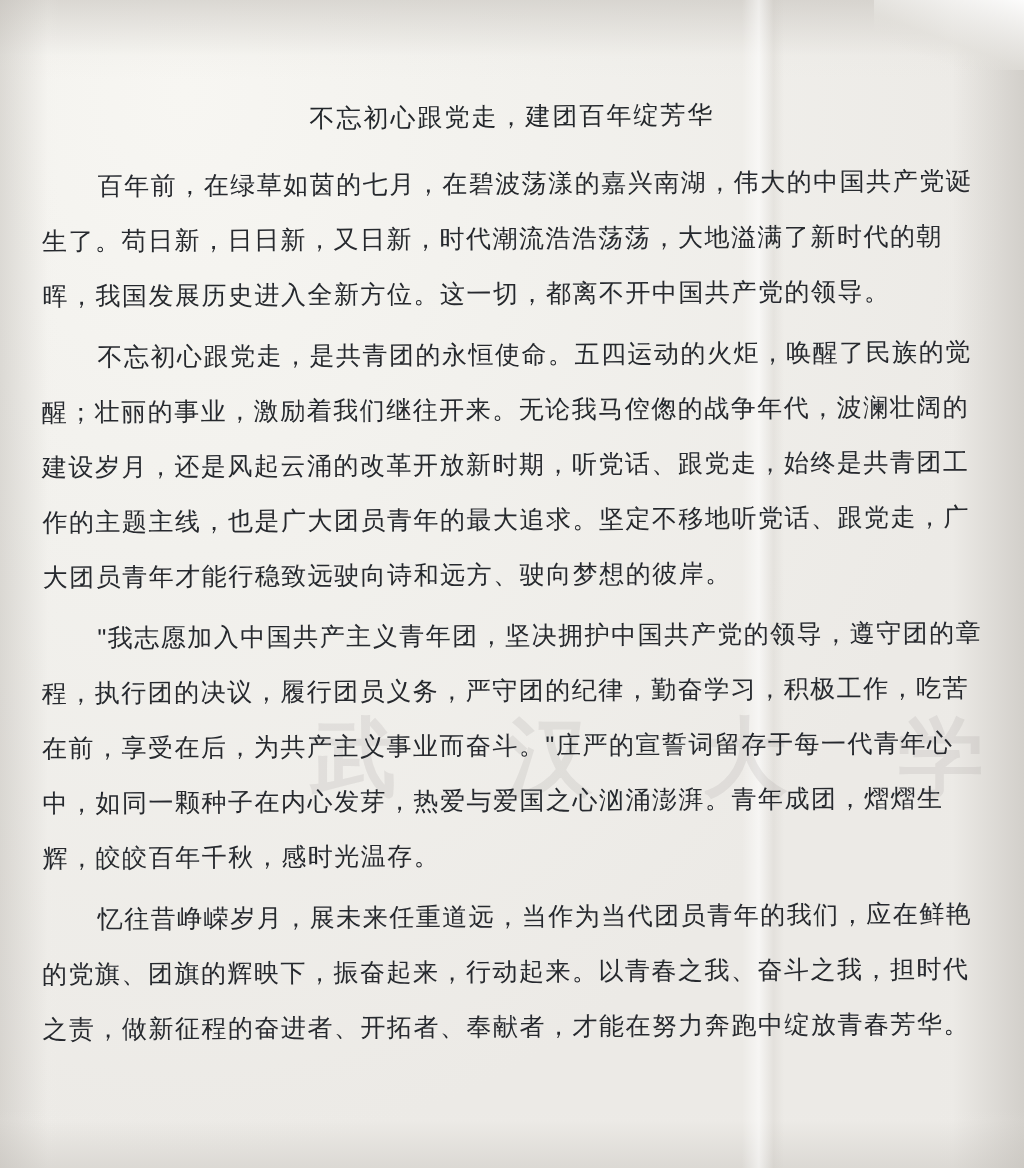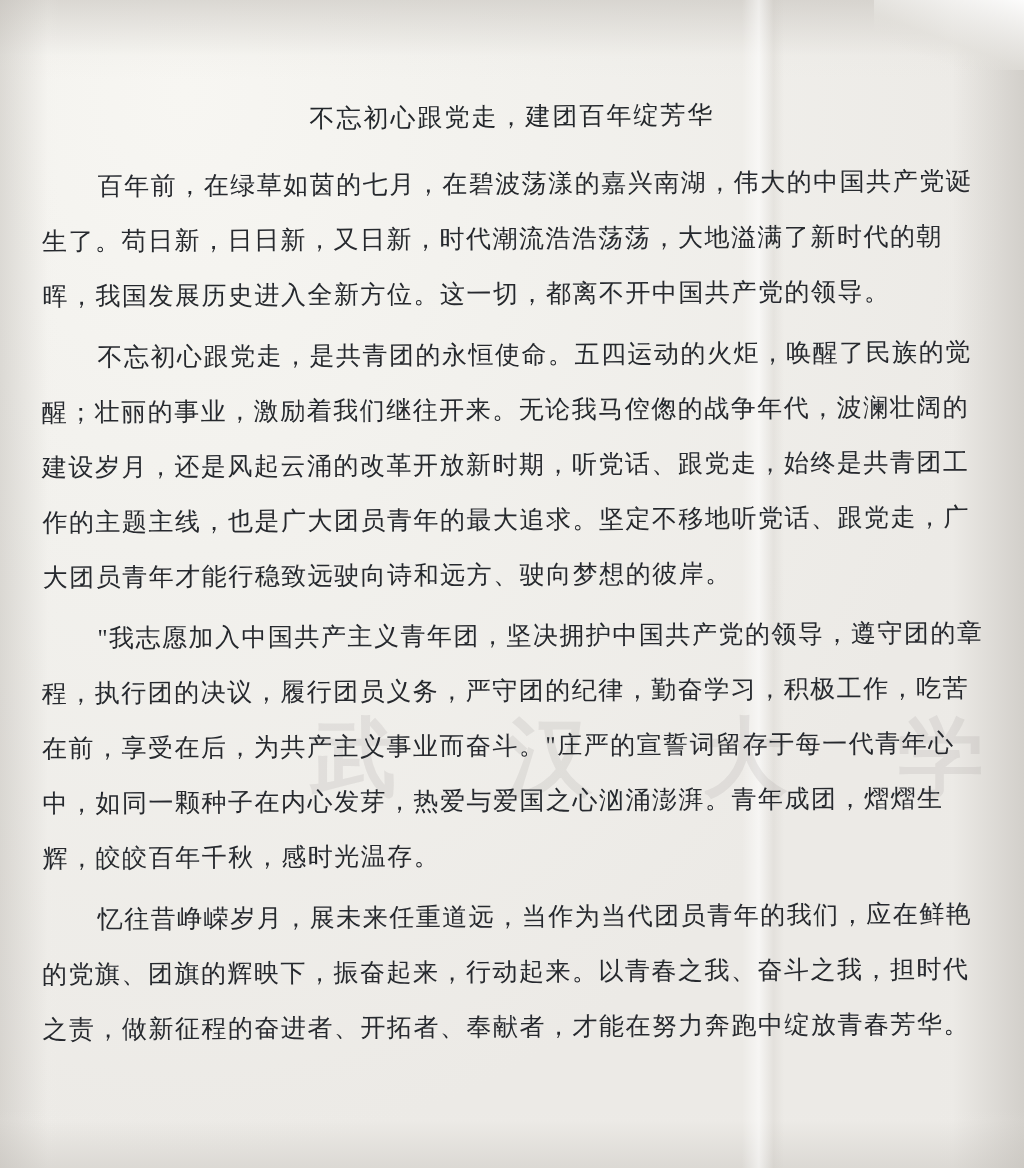--- a/index.html
+++ b/index.html
@@ -101,21 +101,21 @@
 
   .body-text {
     position: absolute;
     left: 42px;
     top: 148px;
     width: 950px;
     font-size: 25px;
     line-height: 55px;
     color: #26292e;
     letter-spacing: 1.5px;
-    font-family: Liberation Serif, serif;
+    font-family: Liberation Sans, sans-serif;
   }
 
   .para {
     margin: 0 0 6px 0;
     text-indent: 56px;
     transform: rotate(-0.35deg);
   }
 
   .signature-block {
     position: absolute;

